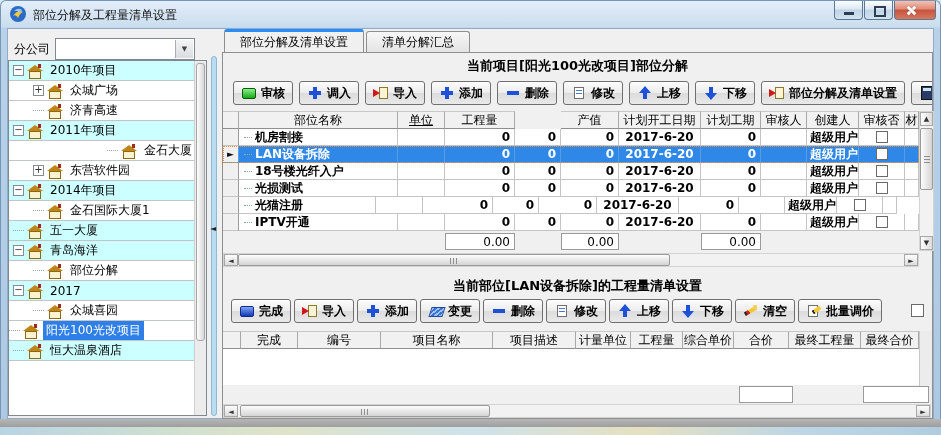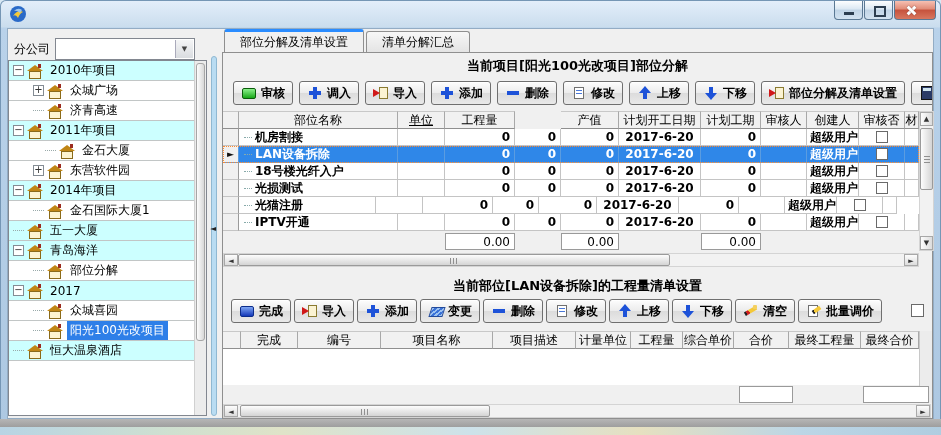--- a/index.html
+++ b/index.html
@@ -126,20 +126,21 @@
 
 <div id="root">
   <div class="frame"></div>
 
   <div class="titlebar">
     <svg class="app-icon" viewBox="0 0 18 18">
       <circle cx="9" cy="9" r="8" fill="#2a6ac8"></circle>
       <path d="M4 11 Q9 4 14 7 Q11 8 9 13 Q7 9 4 11Z" fill="#f4c838"></path>
       <path d="M5 6 Q9 2 13 5 L11 8 Q8 5 5 6Z" fill="#9cc6f0"></path>
     </svg>
+    <div class="title-text">部位分解及工程量清单设置</div>
     <div class="winbtns">
       <div class="wbtn min"></div>
       <div class="wbtn max"></div>
       <div class="wbtn close"></div>
     </div>
   </div>
 
   <div class="client"></div>
   <div class="bottom-edge"></div>
   <div class="desktop"></div>
@@ -174,21 +175,21 @@
           </span>
           <span class="tlabel">济青高速</span>
         </div>
         <div class="trow thl" style="padding-left: 4px;">
           <span class="tg">−</span>
           <span class="house">
             <span class="chimney"></span>
           </span>
           <span class="tlabel">2011年项目</span>
         </div>
-        <div class="trow" style="padding-left: 36px;">
+        <div class="trow" style="padding-left: 36px; justify-content: flex-end;">
           <span class="tgsp"></span>
           <span class="house">
             <span class="chimney"></span>
           </span>
           <span class="tlabel">金石大厦</span>
         </div>
         <div class="trow" style="padding-left: 24px;">
           <span class="tg">+</span>
           <span class="house">
             <span class="chimney"></span>
@@ -237,21 +238,21 @@
           </span>
           <span class="tlabel">2017</span>
         </div>
         <div class="trow" style="padding-left: 24px;">
           <span class="tgsp"></span>
           <span class="house">
             <span class="chimney"></span>
           </span>
           <span class="tlabel">众城喜园</span>
         </div>
-        <div class="trow" style="padding-left: 24px;">
+        <div class="trow" style="">
           <span class="tgsp"></span>
           <span class="house">
             <span class="chimney"></span>
           </span>
           <span class="tlabel tsel">阳光100光改项目</span>
         </div>
         <div class="trow thl" style="padding-left: 4px;">
           <span class="tgsp"></span>
           <span class="house">
             <span class="chimney"></span>

